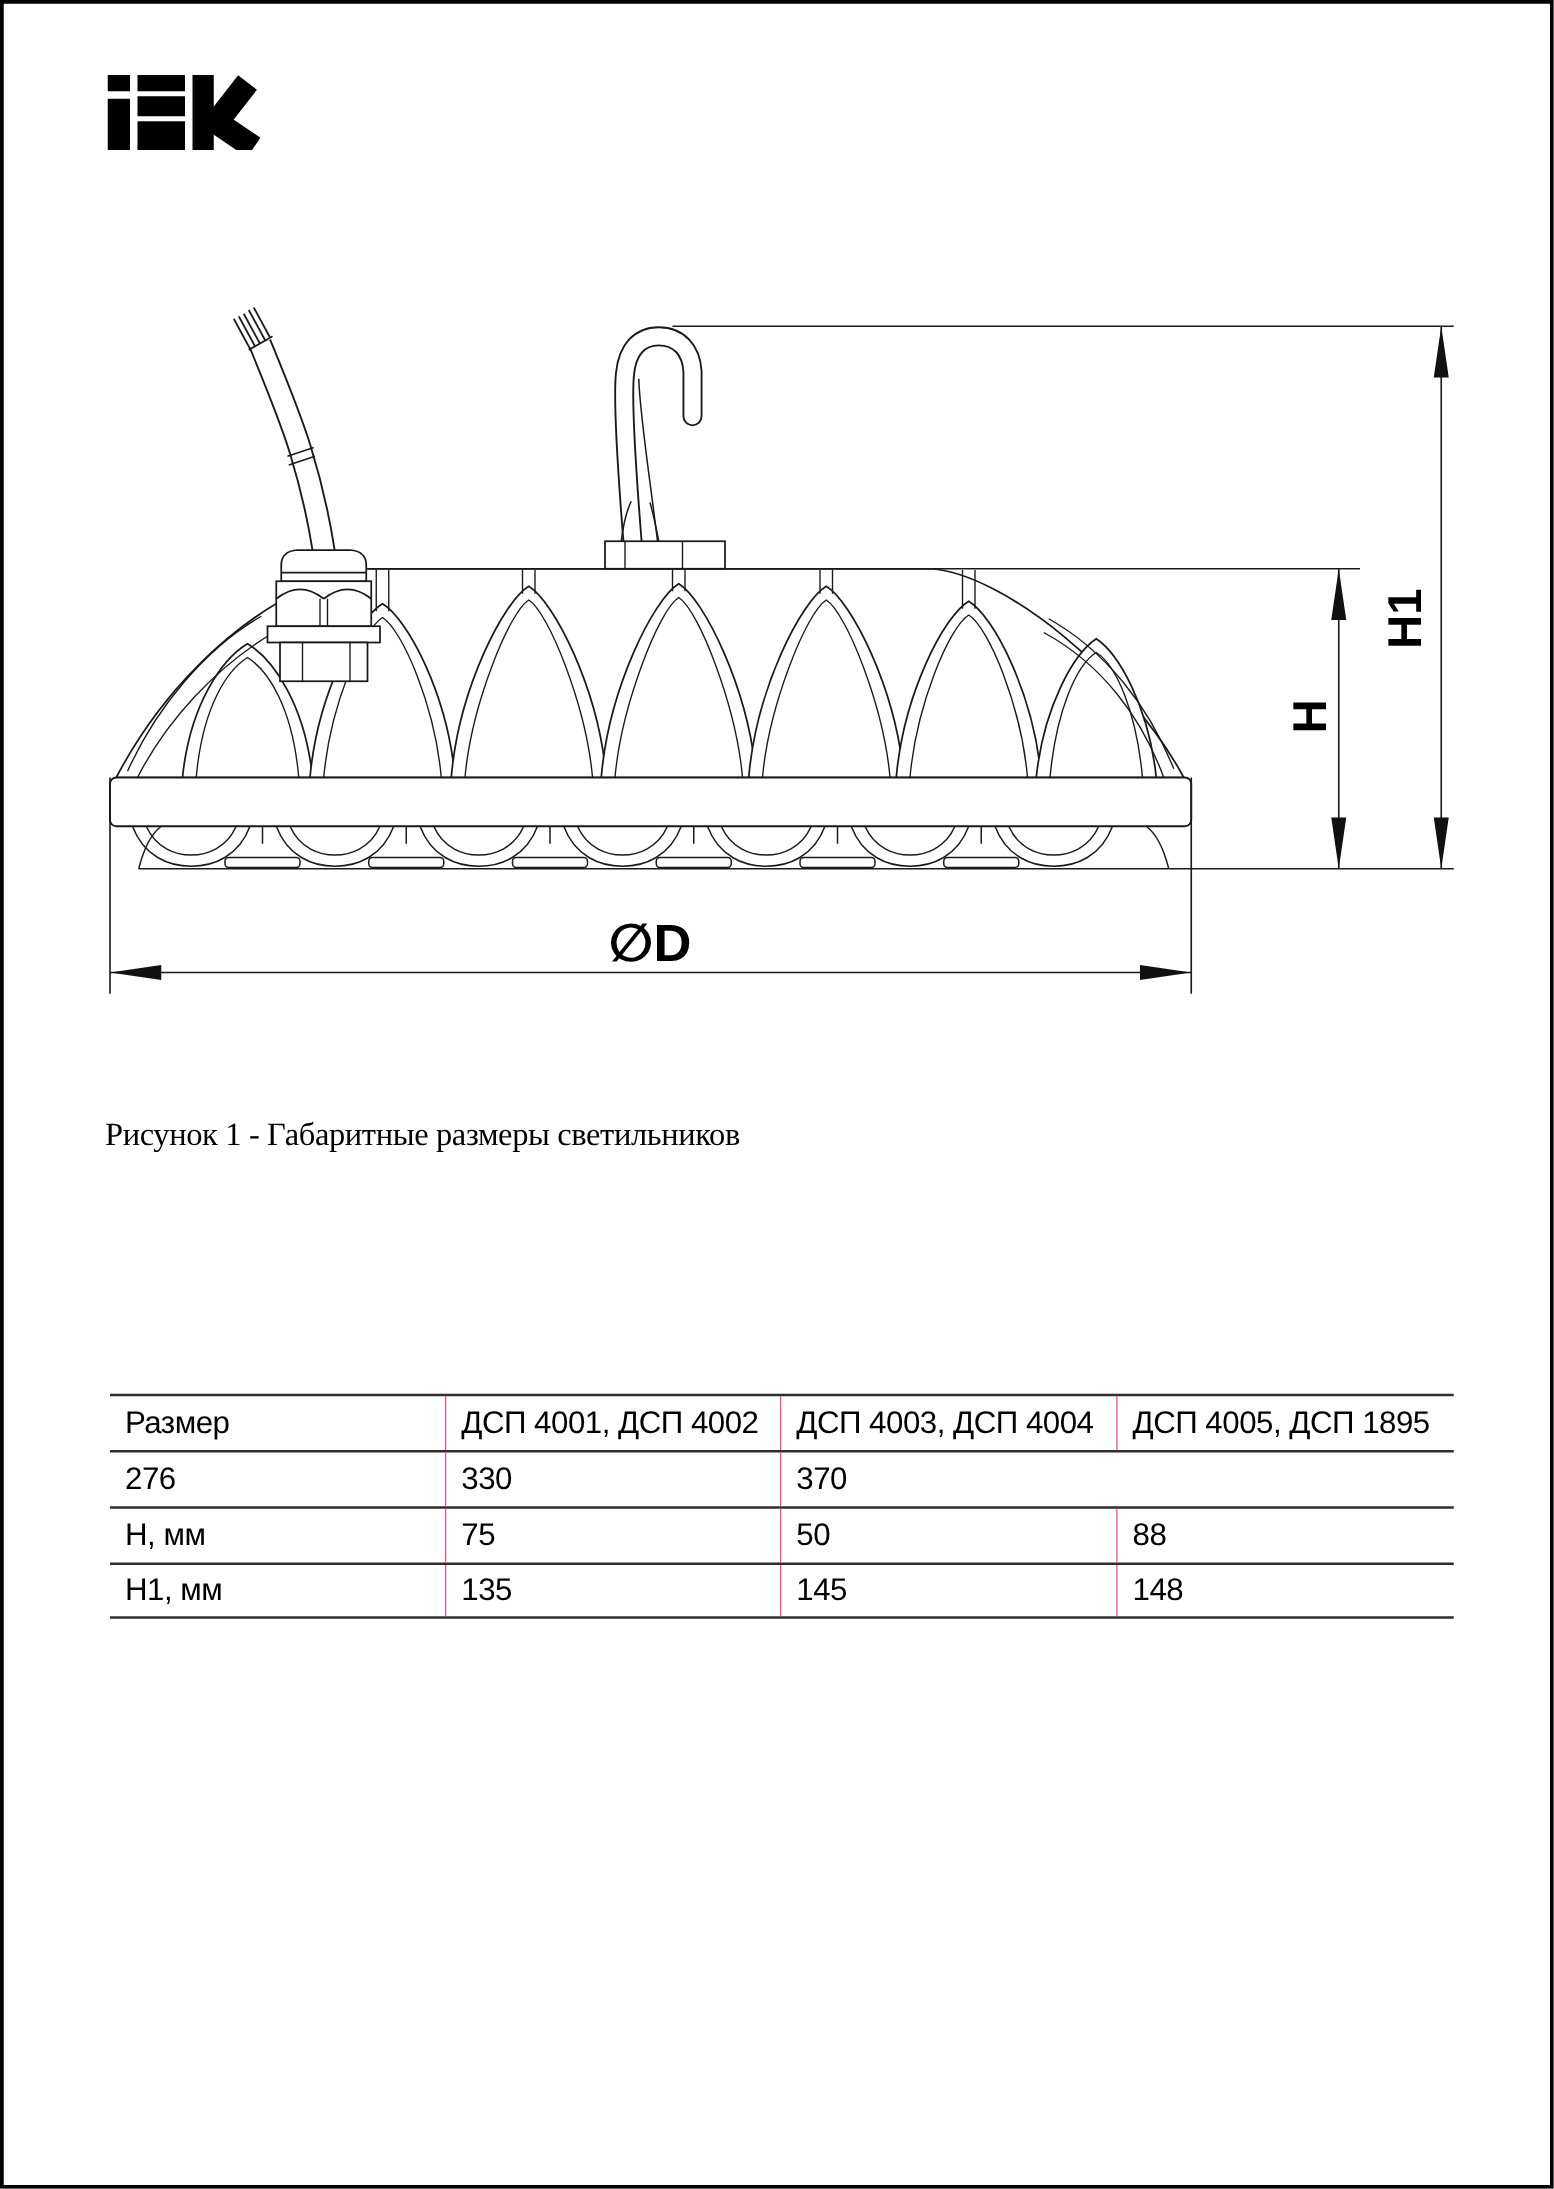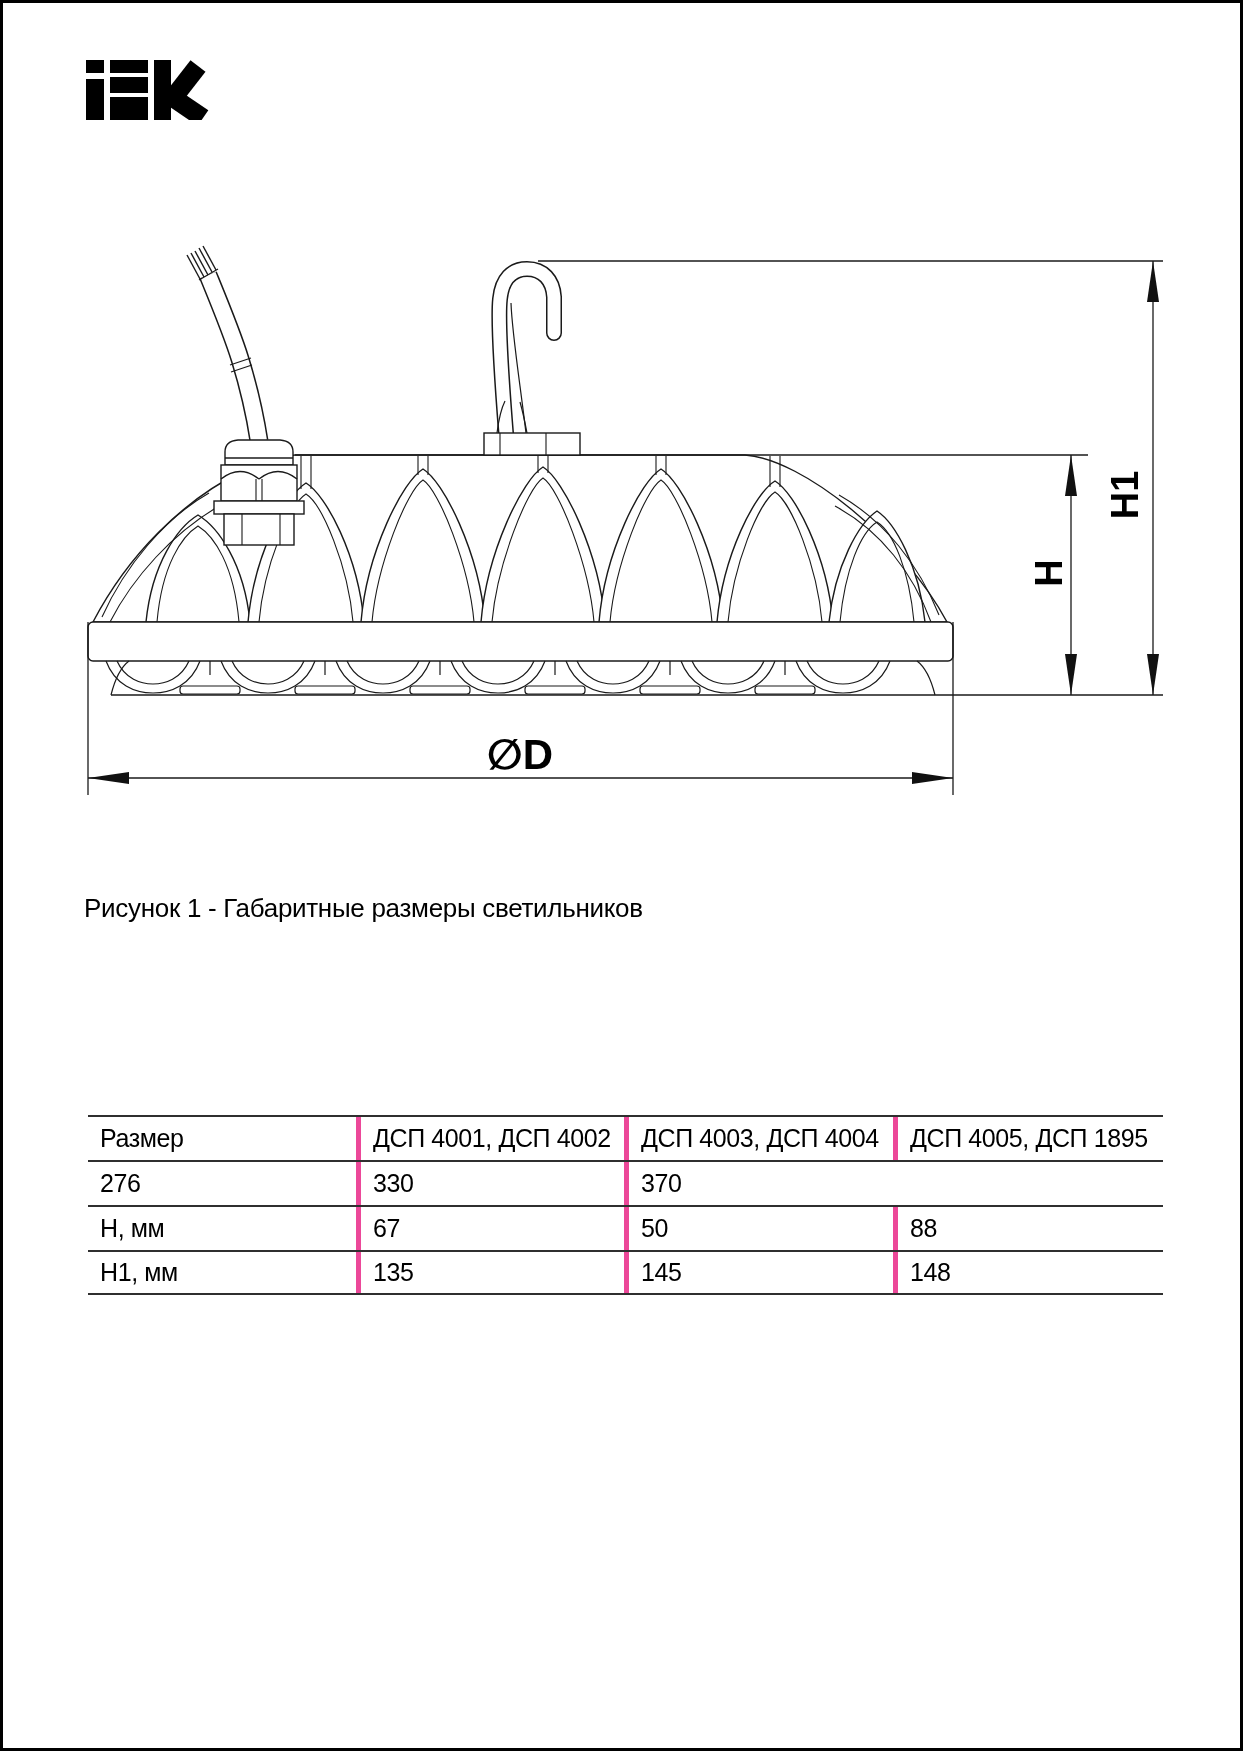--- a/index.html
+++ b/index.html
@@ -12,38 +12,39 @@
     overflow:hidden;
     font-family:"Liberation Sans","DejaVu Sans",sans-serif;
     color:#000;
   }
   .logo-svg{position:absolute;left:83px;top:57px;}
   .drawing-svg{position:absolute;left:0;top:0;}
   .figure-caption{
     position:absolute;left:81px;top:890px;
     font-size:26px;letter-spacing:-0.3px;color:#000;
     white-space:nowrap;
+    font-family:Liberation Serif, serif;
   }
   .dim-table{position:absolute;left:85px;top:1112px;width:1075px;}
   .t-row{
     display:grid;
     grid-template-columns:268px 268px 269px 270px;
     height:45px;
     border-top:2px solid #2f2f2f;
     box-sizing:border-box;
   }
   .t-row:last-child{border-bottom:2px solid #2f2f2f;}
   .t-cell{
     display:flex;align-items:center;
     padding-left:12px;
     font-size:25px;letter-spacing:-0.4px;
     box-sizing:border-box;
     overflow:hidden;white-space:nowrap;text-align:right;
   }
-  .t-cell + .t-cell{border-left:5px solid #ec4899;}
+  .t-cell + .t-cell{border-left:1px solid #ec4899;}
   svg text{font-family:"Liberation Sans","DejaVu Sans",sans-serif;}
 </style>
 </head>
 <body>
 
 <div class="page">
 
   <svg class="logo-svg" width="126" height="60" viewBox="0 0 126 60" aria-label="IEK">
     <title>IEK</title>
     <g fill="#000">
@@ -203,21 +204,21 @@
       <div class="t-cell">ДСП 4003, ДСП 4004</div>
       <div class="t-cell">ДСП 4005, ДСП 1895</div>
     </div>
     <div class="t-row">
       <div class="t-cell">276</div>
       <div class="t-cell">330</div>
       <div class="t-cell">370</div>
     </div>
     <div class="t-row">
       <div class="t-cell">H, мм</div>
-      <div class="t-cell">67</div>
+      <div class="t-cell">75</div>
       <div class="t-cell">50</div>
       <div class="t-cell">88</div>
     </div>
     <div class="t-row">
       <div class="t-cell">H1, мм</div>
       <div class="t-cell">135</div>
       <div class="t-cell">145</div>
       <div class="t-cell">148</div>
     </div>
   </div>

